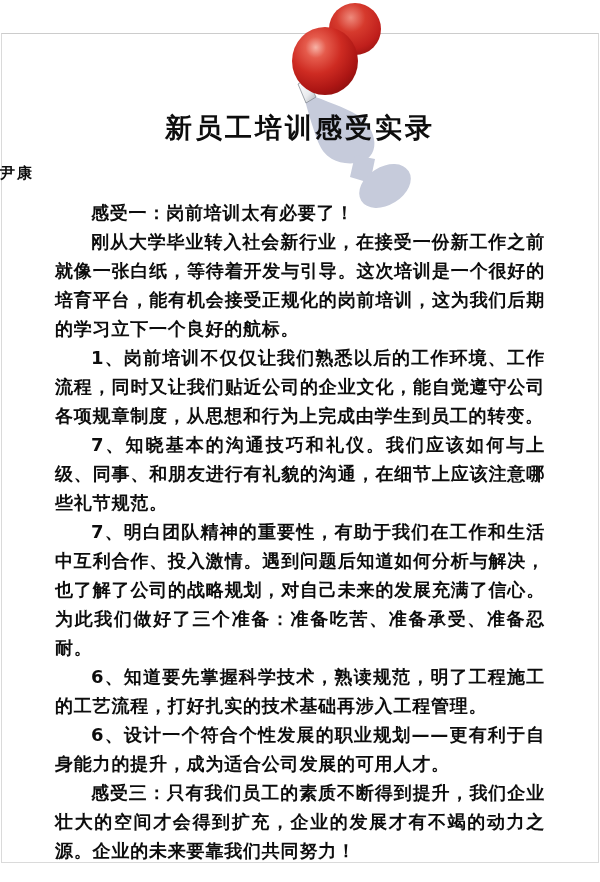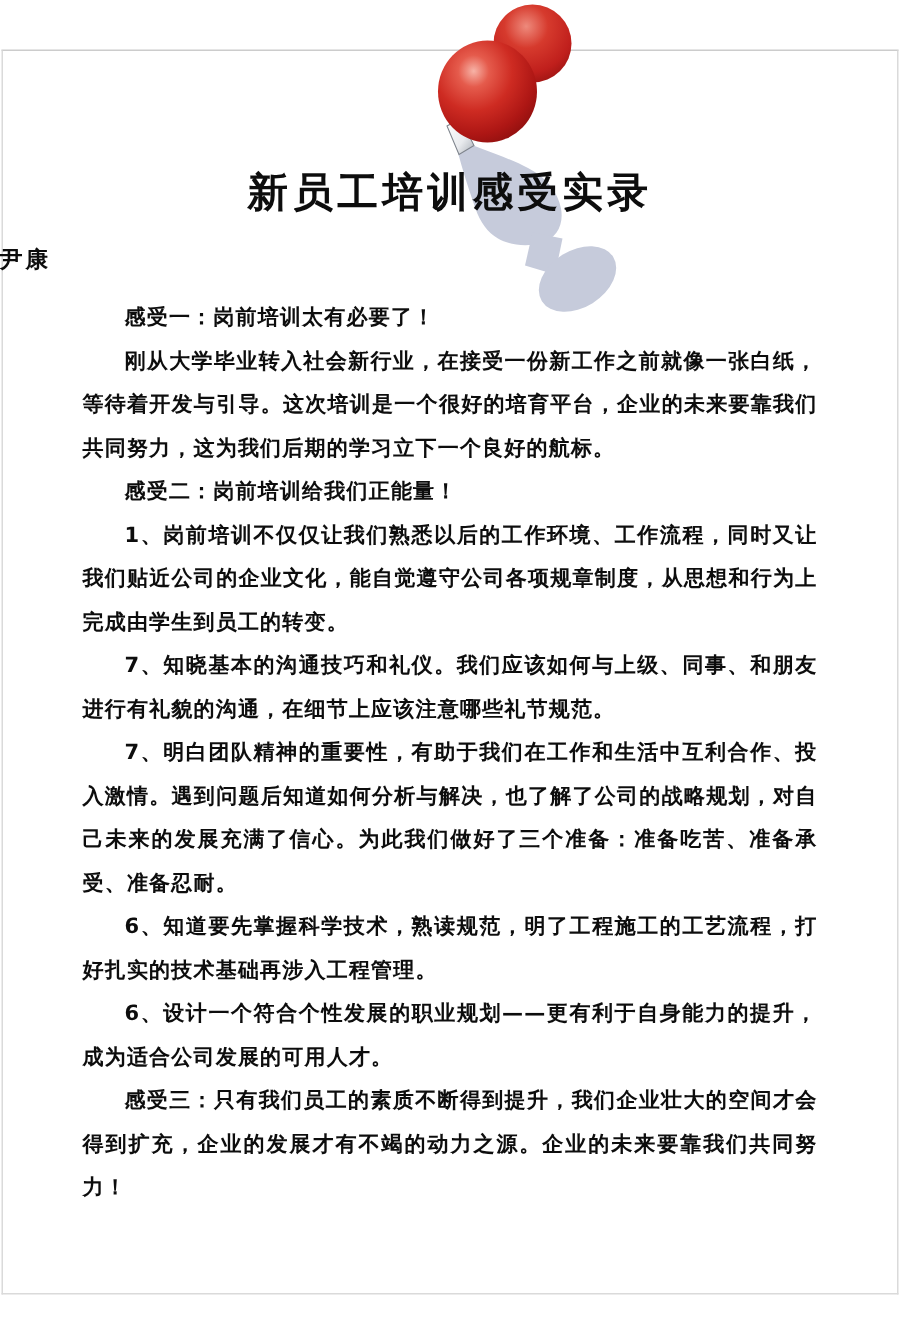--- a/index.html
+++ b/index.html
@@ -65,21 +65,21 @@
   }
   .doc-body {
     position: absolute;
     top: 198px;
     left: 55px;
     width: 490px;
   }
   .doc-body p.para {
     margin: 0;
     text-indent: 2em;
-    font-size: 14px;
+    font-size: 18px;
     line-height: 29px;
     font-weight: bold;
     letter-spacing: 0.8px;
     text-align: justify;
     color: #0d0d0d;
   }
 </style>
 </head>
 <body>
 
@@ -124,22 +124,21 @@
 
       <ellipse cx="325" cy="61" rx="33" ry="34" fill="url(#gBig)"></ellipse>
     </svg>
   </div>
 
   <div class="content">
     <h1 class="doc-title">新员工培训感受实录</h1>
     <div class="doc-author">尹康</div>
     <div class="doc-body">
         <p class="para">感受一：岗前培训太有必要了！</p>
-        <p class="para">刚从大学毕业转入社会新行业，在接受一份新工作之前就像一张白纸，等待着开发与引导。这次培训是一个很好的培育平台，企业的未来要靠我们共同努力，这为我们后期的学习立下一个良好的航标。</p>
-        <p class="para">感受二：岗前培训给我们正能量！</p>
+        <p class="para">刚从大学毕业转入社会新行业，在接受一份新工作之前就像一张白纸，等待着开发与引导。这次培训是一个很好的培育平台，能有机会接受正规化的岗前培训，这为我们后期的学习立下一个良好的航标。</p>
         <p class="para">1、岗前培训不仅仅让我们熟悉以后的工作环境、工作流程，同时又让我们贴近公司的企业文化，能自觉遵守公司各项规章制度，从思想和行为上完成由学生到员工的转变。</p>
         <p class="para">7、知晓基本的沟通技巧和礼仪。我们应该如何与上级、同事、和朋友进行有礼貌的沟通，在细节上应该注意哪些礼节规范。</p>
         <p class="para">7、明白团队精神的重要性，有助于我们在工作和生活中互利合作、投入激情。遇到问题后知道如何分析与解决，也了解了公司的战略规划，对自己未来的发展充满了信心。为此我们做好了三个准备：准备吃苦、准备承受、准备忍耐。</p>
         <p class="para">6、知道要先掌握科学技术，熟读规范，明了工程施工的工艺流程，打好扎实的技术基础再涉入工程管理。</p>
         <p class="para">6、设计一个符合个性发展的职业规划——更有利于自身能力的提升，成为适合公司发展的可用人才。</p>
         <p class="para">感受三：只有我们员工的素质不断得到提升，我们企业壮大的空间才会得到扩充，企业的发展才有不竭的动力之源。企业的未来要靠我们共同努力！</p>
       </div>
   </div>
 
 </div>

